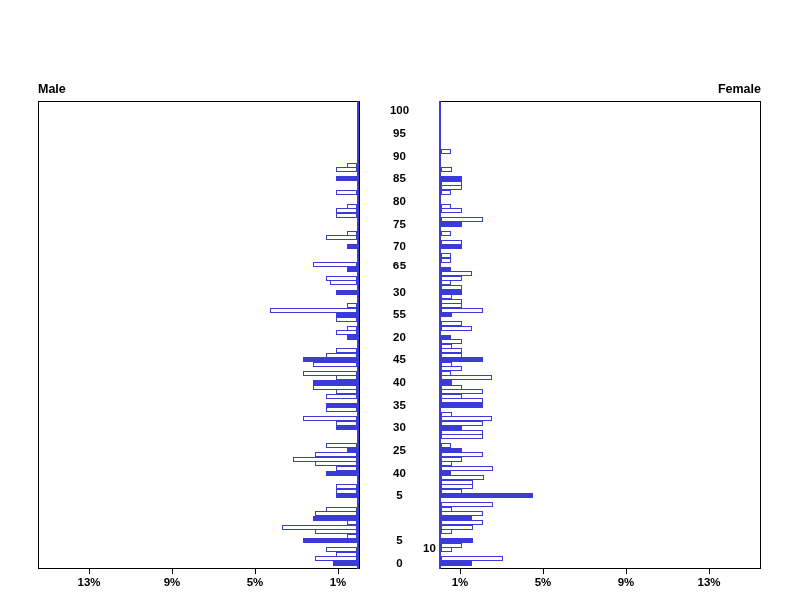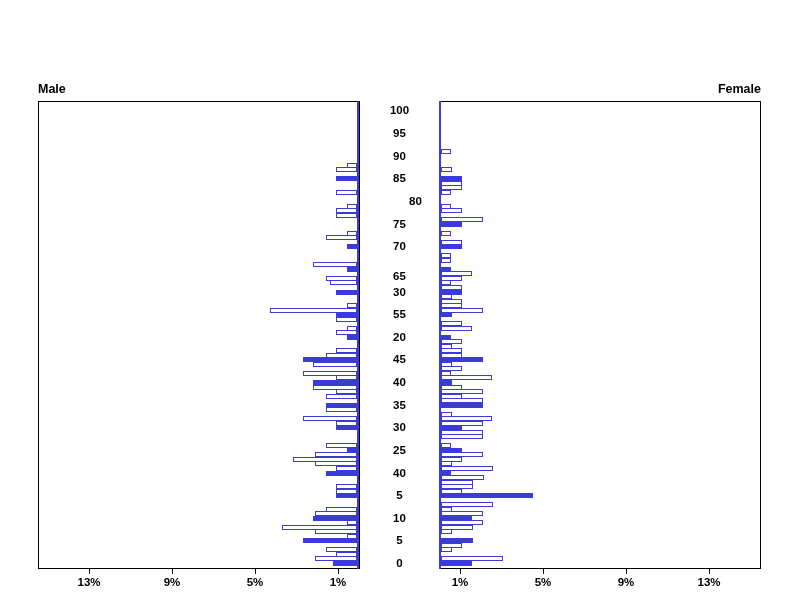--- a/index.html
+++ b/index.html
@@ -171,35 +171,35 @@
       <div class="bar" style="left: 441px; top: 185px; width: 20.8px; border-color: rgb(59, 59, 216); background: rgb(255, 255, 255);"></div>
       <div class="bar" style="left: 441px; top: 181px; width: 20.8px; border-color: rgb(59, 59, 216); background: rgb(255, 255, 255);"></div>
       <div class="bar" style="left: 441px; top: 176px; width: 20.8px; border-color: rgb(59, 59, 216); background: rgb(59, 59, 216);"></div>
       <div class="bar" style="left: 441px; top: 167px; width: 11.44px; border-color: rgb(59, 59, 216); background: rgb(255, 255, 255);"></div>
       <div class="bar" style="left: 441px; top: 149px; width: 10.4px; border-color: rgb(59, 59, 216); background: rgb(255, 255, 255);"></div>
     </div>
 
   <div id="age-labels">
       <div class="age-label" style="top: 558px;">0</div>
       <div class="age-label" style="top: 535px;">5</div>
-      <div class="age-label" style="top: 513px;">10</div>
+      <div class="age-label" style="top: 543px; padding-left: 30px;">10</div>
       <div class="age-label" style="top: 490px;">5</div>
       <div class="age-label" style="top: 468px;">40</div>
       <div class="age-label" style="top: 445px;">25</div>
       <div class="age-label" style="top: 422px;">30</div>
       <div class="age-label" style="top: 400px;">35</div>
       <div class="age-label" style="top: 377px;">40</div>
       <div class="age-label" style="top: 354px;">45</div>
       <div class="age-label" style="top: 332px;">20</div>
       <div class="age-label" style="top: 309px;">55</div>
       <div class="age-label" style="top: 287px;">30</div>
-      <div class="age-label" style="top: 271px;">65</div>
+      <div class="age-label" style="top: 260px; font-family: Liberation Mono, monospace;">65</div>
       <div class="age-label" style="top: 241px;">70</div>
       <div class="age-label" style="top: 219px;">75</div>
-      <div class="age-label" style="top: 196px; padding-left: 16px;">80</div>
+      <div class="age-label" style="top: 196px;">80</div>
       <div class="age-label" style="top: 173px;">85</div>
       <div class="age-label" style="top: 151px;">90</div>
       <div class="age-label" style="top: 128px;">95</div>
       <div class="age-label" style="top: 105px;">100</div>
     </div>
   <div id="x-ticks">
       <div class="tick" style="left: 338px;"></div>
       <div class="tick-label" style="left: 338px;">1%</div>
       <div class="tick" style="left: 460px;"></div>
       <div class="tick-label" style="left: 460px;">1%</div>

